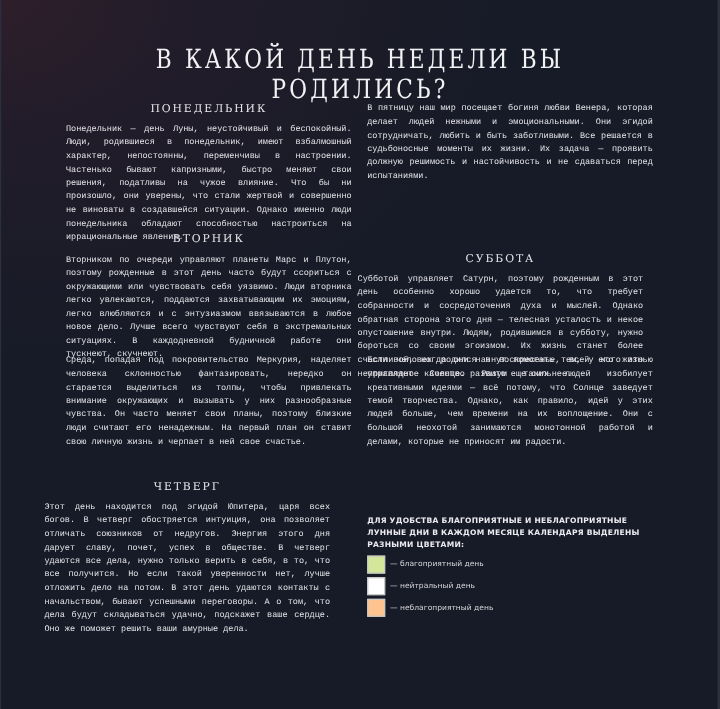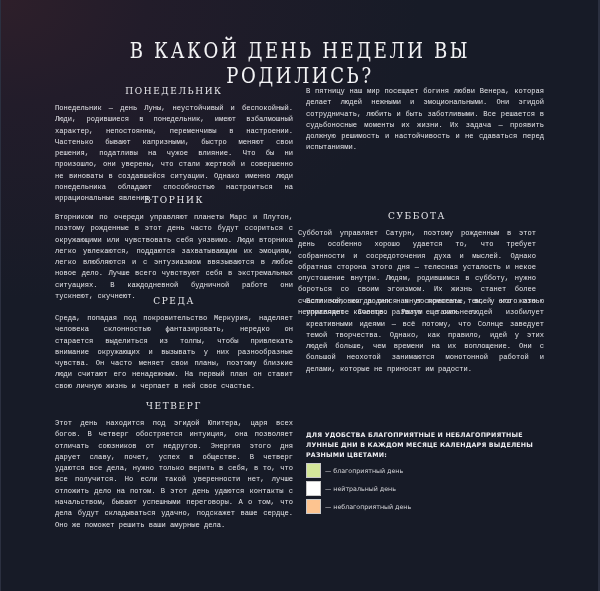--- a/index.html
+++ b/index.html
@@ -51,25 +51,24 @@
   <div class="sec-head">Понедельник</div>
   <p class="sec-body" lang="ru">Понедельник — день Луны, неустойчивый и беспокойный. Люди, родившиеся в понедельник, имеют взбалмошный характер, непостоянны, переменчивы в настроении. Частенько бывают капризными, быстро меняют свои решения, податливы на чужое влияние. Что бы ни произошло, они уверены, что стали жертвой и совершенно не виноваты в создавшейся ситуации. Однако именно люди понедельника обладают способностью настроиться на иррациональные явления.</p>
 </div>
 
 <div class="section" style="left:55px; top:195px;">
   <div class="sec-head">Вторник</div>
   <p class="sec-body" lang="ru">Вторником по очереди управляют планеты Марс и Плутон, поэтому рожденные в этот день часто будут ссориться с окружающими или чувствовать себя уязвимо. Люди вторника легко увлекаются, поддаются захватывающим их эмоциям, легко влюбляются и с энтузиазмом ввязываются в любое новое дело. Лучше всего чувствуют себя в экстремальных ситуациях. В каждодневной будничной работе они тускнеют, скучнеют.</p>
 </div>
 
 <div class="section" style="left:55px; top:296px;">
-  <div class="sec-head">Среда</div>
   <p class="sec-body" lang="ru">Среда, попадая под покровительство Меркурия, наделяет человека склонностью фантазировать, нередко он старается выделиться из толпы, чтобы привлекать внимание окружающих и вызывать у них разнообразные чувства. Он часто меняет свои планы, поэтому близкие люди считают его ненадежным. На первый план он ставит свою личную жизнь и черпает в ней свое счастье.</p>
 </div>
 
-<div class="section" style="left:55px; top:401px;">
+<div class="section" style="left:37px; top:401px;">
   <div class="sec-head">Четверг</div>
   <p class="sec-body" lang="ru">Этот день находится под эгидой Юпитера, царя всех богов. В четверг обостряется интуиция, она позволяет отличать союзников от недругов. Энергия этого дня дарует славу, почет, успех в обществе. В четверг удаются все дела, нужно только верить в себя, в то, что все получится. Но если такой уверенности нет, лучше отложить дело на потом. В этот день удаются контакты с начальством, бывают успешными переговоры. А о том, что дела будут складываться удачно, подскажет ваше сердце. Оно же поможет решить ваши амурные дела.</p>
 </div>
 
 <div class="section" style="left:306px; top:86px;">
   <p class="sec-body" lang="ru">В пятницу наш мир посещает богиня любви Венера, которая делает людей нежными и эмоциональными. Они эгидой сотрудничать, любить и быть заботливыми. Все решается в судьбоносные моменты их жизни. Их задача — проявить должную решимость и настойчивость и не сдаваться перед испытаниями.</p>
 </div>
 
 <div class="section" style="left:298px; top:195px;margin-top:16px;">
   <div class="sec-head">Суббота</div>

